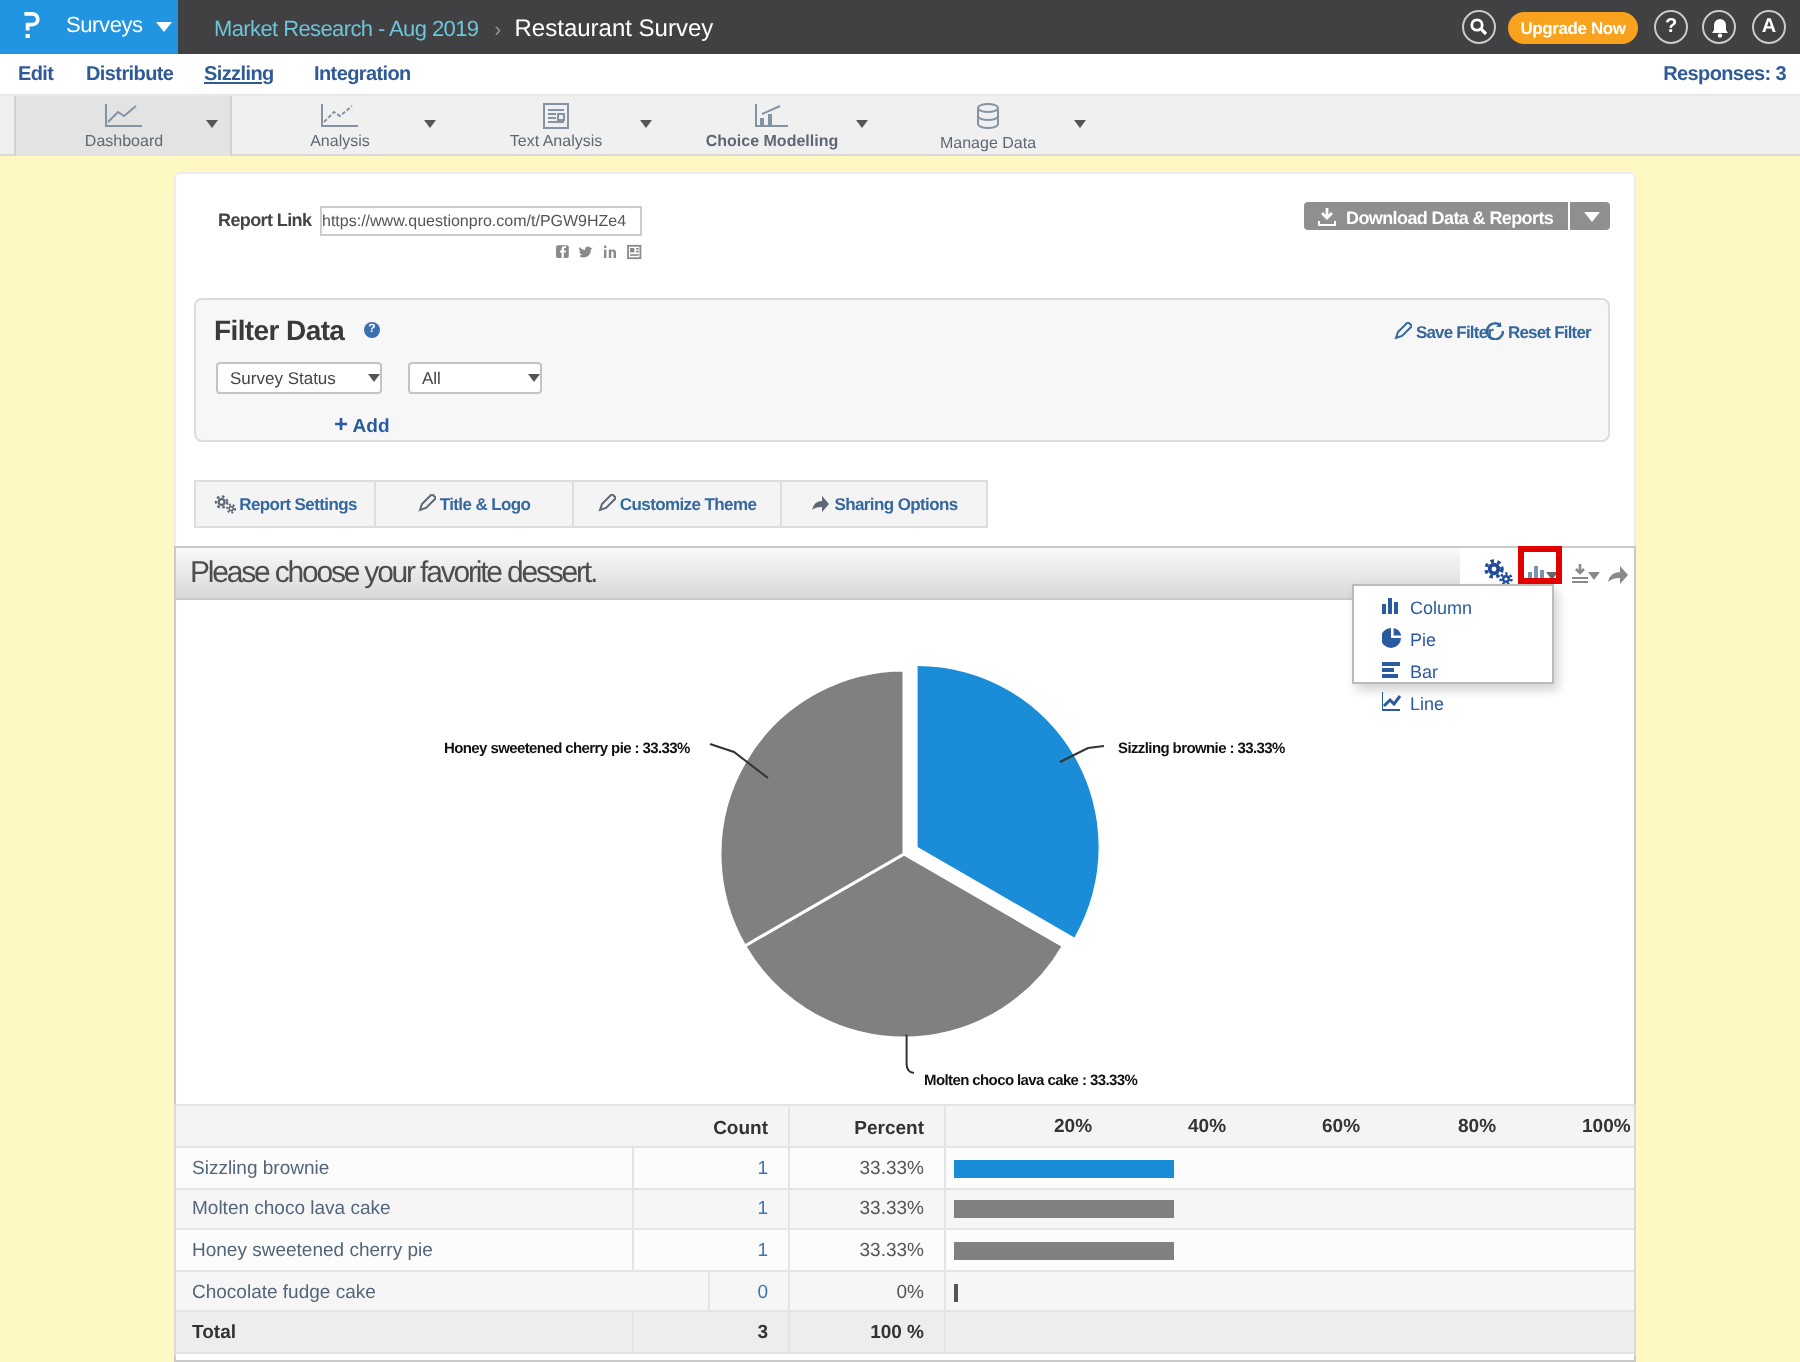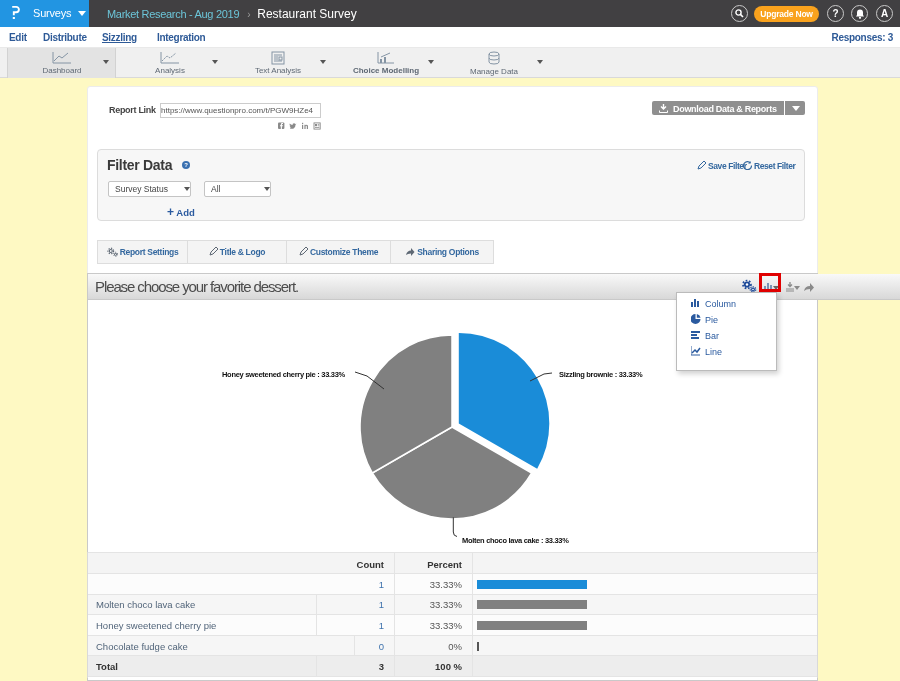--- a/index.html
+++ b/index.html
@@ -52,26 +52,26 @@
 #addlink .plus { font-size:12px; font-weight:bold; }
 .flink { position:absolute; top:11px; font-size:8.5px; letter-spacing:-0.4px; font-weight:bold; color:#34689f; white-space:nowrap; }
 
 
 #tabs { position:absolute; left:97px; top:240px; height:24px; }
 .tab { position:absolute; top:0; height:24px; background:#f4f4f4; border:1px solid #ddd; border-left:none; font-size:8.5px; letter-spacing:-0.3px; font-weight:bold; color:#34689f; text-align:center; line-height:23px; }
 .tab:first-child { border-left:1px solid #ddd; }
 
 
 #qpanel { position:absolute; left:87px; top:273px; width:731px; height:408px; border:1px solid #c9c9c9; background:#fff; }
-#qhead { position:absolute; left:0; top:0; width:813px; height:26px; background:linear-gradient(#f9f9f9,#d8d8d8); border-bottom:1px solid #c9c9c9; }
+#qhead { position:absolute; left:0; top:0; width:642px; height:26px; background:linear-gradient(#f9f9f9,#d8d8d8); border-bottom:1px solid #c9c9c9; }
 #qhead .title { position:absolute; left:7px; top:4px; font-size:15px; letter-spacing:-1.1px; color:#4c4c4c; }
 #redbox { position:absolute; left:759px; top:273px; width:22px; height:19px; border:3px solid #e00000; z-index:60; }
 
 
-#ddmenu { position:absolute; left:676px; top:292px; width:101px; height:79px; background:#fff; border:1px solid #bbb; box-shadow:2px 3px 5px rgba(0,0,0,0.18); z-index:50; }
+#ddmenu { position:absolute; left:676px; top:292px; width:101px; height:50px; background:#fff; border:1px solid #bbb; box-shadow:2px 3px 5px rgba(0,0,0,0.18); z-index:50; }
 .ddi { position:absolute; left:14px; height:16px; font-size:9px; color:#2a5a9f; line-height:15px; }
 .ddi svg { vertical-align:-1px; margin-right:4px; }
 
 
 #tbl { position:absolute; left:87px; top:552px; width:731px; }
 .trow { position:absolute; left:0; width:731px; border-bottom:1px solid #e4e4e4; }
 .cell { position:absolute; top:0; height:100%; border-right:1px solid #e4e4e4; font-size:9.5px; color:#52657a; }
 </style>
 </head>
 <body>
@@ -274,22 +274,32 @@
   <div id="redbox"></div>
 
   <div id="tbl">
       <div class="trow" style="top:0px;height:22px;background:#f4f4f4;border-top:1px solid #e4e4e4;">
         <div class="cell" style="left:230px;width:78px;font-weight:bold;color:#333;">
           <span style="position:absolute;right:10px;top:5.5px;">Count</span>
         </div>
         <div class="cell" style="left:308px;width:78px;font-weight:bold;color:#333;">
           <span style="position:absolute;right:10px;top:5.5px;">Percent</span>
         </div>
+        <div class="cell" style="left:386px;width:345px;border-right:none;">
+          <span style="position:absolute;left:54px;top:5px;font-weight:bold;color:#333;">20%</span>
+          <span style="position:absolute;left:121px;top:5px;font-weight:bold;color:#333;">40%</span>
+          <span style="position:absolute;left:188px;top:5px;font-weight:bold;color:#333;">60%</span>
+          <span style="position:absolute;left:256px;top:5px;font-weight:bold;color:#333;">80%</span>
+          <span style="position:absolute;left:318px;top:5px;font-weight:bold;color:#333;">100%</span>
+        </div>
       </div>
       <div class="trow" style="top:22px;height:20.6px;background:#fcfcfc;">
+        <div class="cell" style="left:0;width:230px;">
+          <span style="position:absolute;left:9px;top:4.800000000000001px;">Sizzling brownie</span>
+        </div>
         <div class="cell" style="left:230px;width:78px;color:#3f73ad;">
           <span style="position:absolute;right:10px;top:4.800000000000001px;">1</span>
         </div>
         <div class="cell" style="left:308px;width:78px;color:#555;">
           <span style="position:absolute;right:10px;top:4.800000000000001px;">33.33%</span>
         </div>
         <div class="cell" style="left:386px;width:345px;border-right:none;">
           <div style="position:absolute;left:4px;top:5.800000000000001px;width:110px;height:9px;background:#1a8cd8;"></div>
         </div>
       </div>

